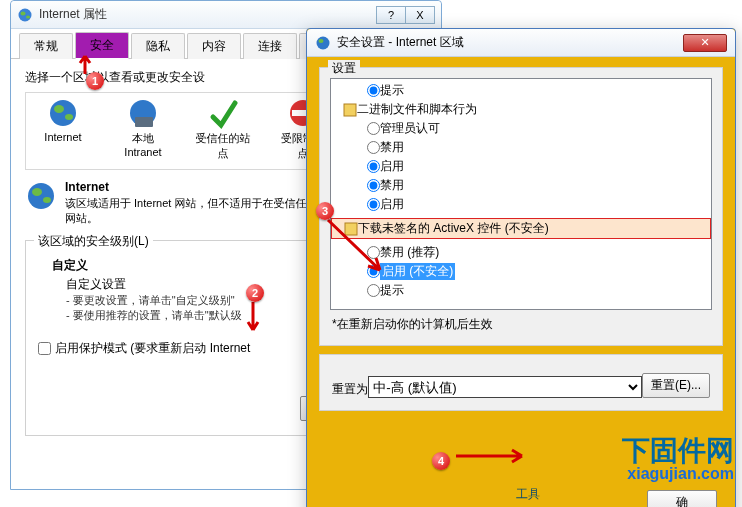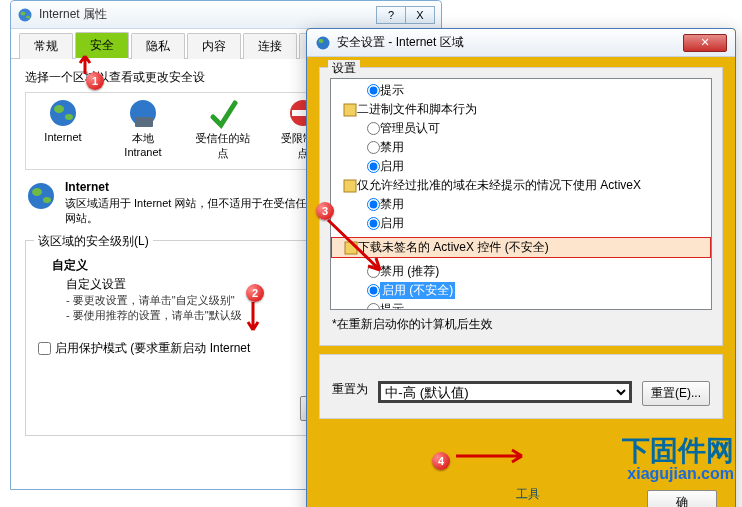--- a/index.html
+++ b/index.html
@@ -9,21 +9,21 @@
     .win-back { position: absolute; left: 10px; top: 0; width: 432px; height: 490px; border: 1px solid #7eaad6; background: #fff; border-radius: 4px 4px 0 0; }
     .win-back .titlebar { height: 28px; background: linear-gradient(#fdfefe, #eaf1f8); border-bottom: 1px solid #c8d8e8; display: flex; align-items: center; padding: 0 6px; border-radius: 4px 4px 0 0; justify-content: space-between; }
     .win-back .titlebar .globe-mini { width: 16px; height: 16px; margin-right: 6px; }
     .win-back .titlebar .title { flex: 1; color: #333; }
     .win-back .titlebar .sysbtn { display: flex; gap: 0; margin-left: auto; }
     .win-back .sysbtn button { width: 30px; height: 18px; border: 1px solid #8daec8; background: linear-gradient(#f7fbff,#dfeaf4); font-size: 11px; border-radius: 0; }
     .win-back .sysbtn button + button { margin-left: -1px; }
 
     .tabs { display: flex; padding: 6px 8px 0; background: #fff; border-bottom: 1px solid #c8c8c8; height: 30px; align-items: flex-end; }
     .tab { padding: 4px 14px; border: 1px solid #c8c8c8; border-bottom: none; background: #f4f4f4; margin-right: 2px; border-radius: 2px 2px 0 0; cursor: pointer; position: relative; top: 1px; }
-    .tab.active { background: #84cc16; border-bottom: 1px solid #fff; }
+    .tab.active { background: #a21caf; border-bottom: 1px solid #fff; }
 
     .content { padding: 10px 14px; }
     .zone-label { margin-bottom: 6px; }
     .zones { display: flex; gap: 18px; padding: 4px 6px 8px; border: 1px solid #d8d8d8; background: #fff; }
     .zone { text-align: center; width: 62px; font-size: 11px; }
     .zone svg { width: 32px; height: 32px; display: block; margin: 0 auto 2px; }
     .zone-info { display: flex; gap: 8px; margin-top: 10px; }
     .zone-info svg { width: 32px; height: 32px; flex-shrink: 0; }
     .zone-info .txt { font-size: 11px; }
     .zone-info .txt b { display: block; font-size: 12px; margin-bottom: 2px; }
@@ -56,22 +56,22 @@
     .tree-inner { padding: 2px 6px; }
     .node { display: flex; align-items: center; gap: 0; padding: 1px 0; }
     .node.lvl1 { padding-left: 6px; }
     .node.lvl2 { padding-left: 30px; }
     .node .icon-cube { width: 14px; height: 14px; }
     .node input[type=radio] { margin: 0; }
     .node.highlight-row { background: #fde5cd; border: 1px solid #d22; margin: 4px -6px; padding-left: 12px; }
     .node .sel { background: #3399ff; color: #fff; padding: 0 2px; }
 
     .note { margin: 6px 2px 0; }
-    .reset-row { display: flex; align-items: flex-start; gap: 10px; margin: 16px 2px 0; }
-    .reset-row select { flex: 1; height: 22px; border: 3px solid #404040; background: #fff; }
+    .reset-row { display: flex; align-items: flex-end; margin: 8px 2px 0; }
+    .reset-row select { flex: 1; height: 22px; border: 1px solid #404040; background: #fff; }
 
     .front-footer { position: absolute; bottom: 12px; right: 18px; display: flex; gap: 10px; align-items: center; }
 
     
     .badge { position: absolute; width: 18px; height: 18px; border-radius: 50%; background: radial-gradient(circle at 30% 30%, #ff8a8a, #d40000); color: #fff; font-size: 11px; font-weight: bold; text-align: center; line-height: 18px; box-shadow: 0 1px 2px rgba(0,0,0,.4); z-index: 50; }
     .arrow { position: absolute; z-index: 49; }
 
     .watermark { position: absolute; right: 8px; bottom: 24px; text-align: right; font-weight: bold; z-index: 60; }
     .watermark .wm1 { font-size: 28px; color: #0369a1; font-family: "SimHei", sans-serif; line-height: 1; }
     .watermark .wm2 { font-size: 16px; color: #1a6bd8; }
@@ -205,26 +205,20 @@
             <span>管理员认可</span>
           </div>
         <div class="node lvl2">
             <input type="radio" style=""> 
             <span>禁用</span>
           </div>
         <div class="node lvl2">
             <input type="radio" checked="" style=""> 
             <span>启用</span>
           </div>
-        <div class="node lvl1">
-          <svg class="icon-cube" viewBox="0 0 14 14">
-              <rect x="1" y="1" width="12" height="12" fill="#f2d060" stroke="#b08020"></rect>
-            </svg>
-          <span>仅允许经过批准的域在未经提示的情况下使用 ActiveX</span>
-        </div>
         <div class="node lvl2">
             <input type="radio" checked="" style=""> 
             <span>禁用</span>
           </div>
         <div class="node lvl2">
             <input type="radio" checked="" style=""> 
             <span>启用</span>
           </div>
         <div class="node lvl1 highlight-row">
           <svg class="icon-cube" viewBox="0 0 14 14">

